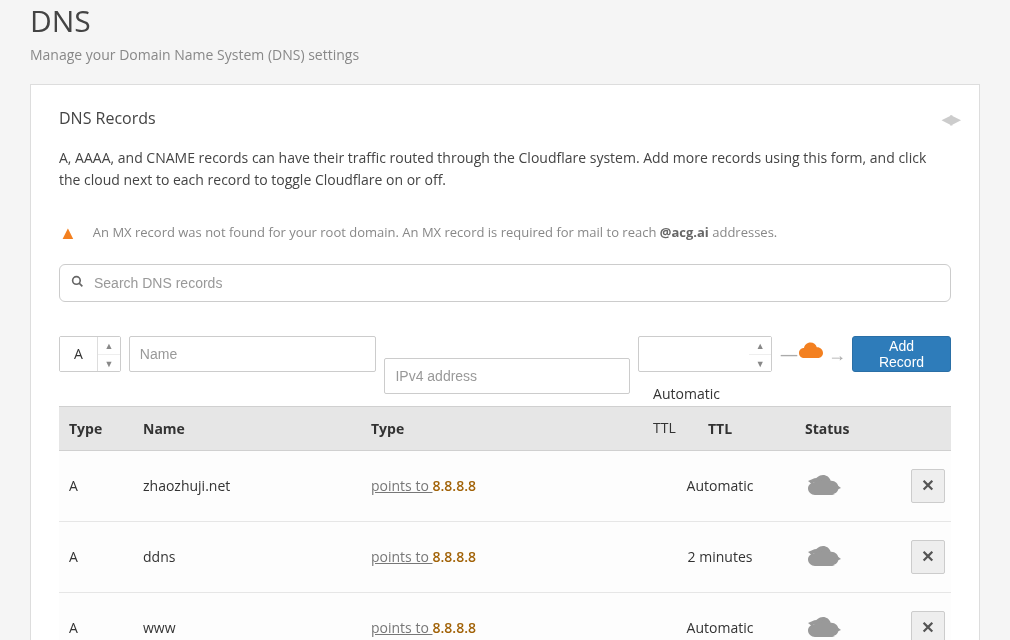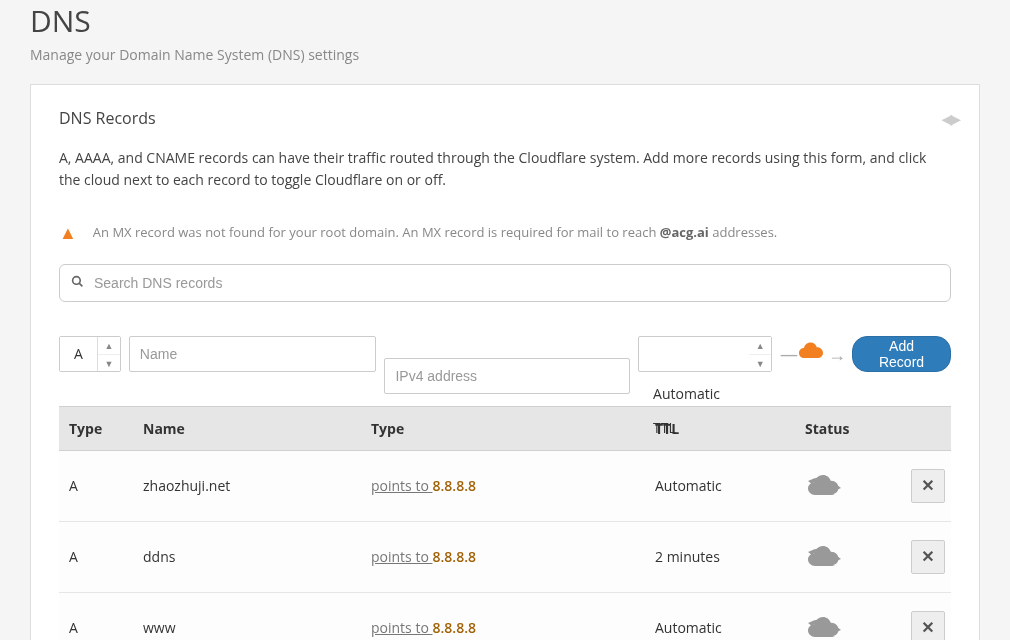--- a/index.html
+++ b/index.html
@@ -129,21 +129,21 @@
     .cloud-toggle .dash { font-size: 18px; color: #aaa; letter-spacing: -2px; }
     .cloud-shape {
       color: #f38020;
       font-size: 26px;
       line-height: 1;
     }
     .add-btn {
       background: #2e7cba;
       color: #fff;
       border: 1px solid #2a6fa6;
-      border-radius: 15px;
+      border-radius: 3px;
       padding: 0 14px;
       font-size: 14px;
       cursor: pointer;
       text-align: center;
     }
     table {
       width: 100%;
       border-collapse: collapse;
     }
     thead tr { background: #e6e6e6; }
@@ -157,21 +157,21 @@
     }
     tbody td {
       padding: 18px 10px;
       border-bottom: 1px solid #e6e6e6;
       background: #fdfdfd;
       vertical-align: middle;
     }
     .col-type { width: 74px; padding-left: 10px; }
     .col-name { width: 228px; }
     .col-value { }
-    .col-ttl { width: 150px; }
+    .col-ttl { width: 150px; text-align: center; }
     .col-status { width: 104px; }
     .col-del { width: 52px; text-align: right; padding-right: 6px; }
     .value-label { color: #777; text-decoration: underline; }
     .value-strong { color: #a16207; font-weight: 600; }
     .status-cloud {
       color: #999;
       position: relative;
       width: 46px;
     }
     .status-cloud svg { display: block; }

